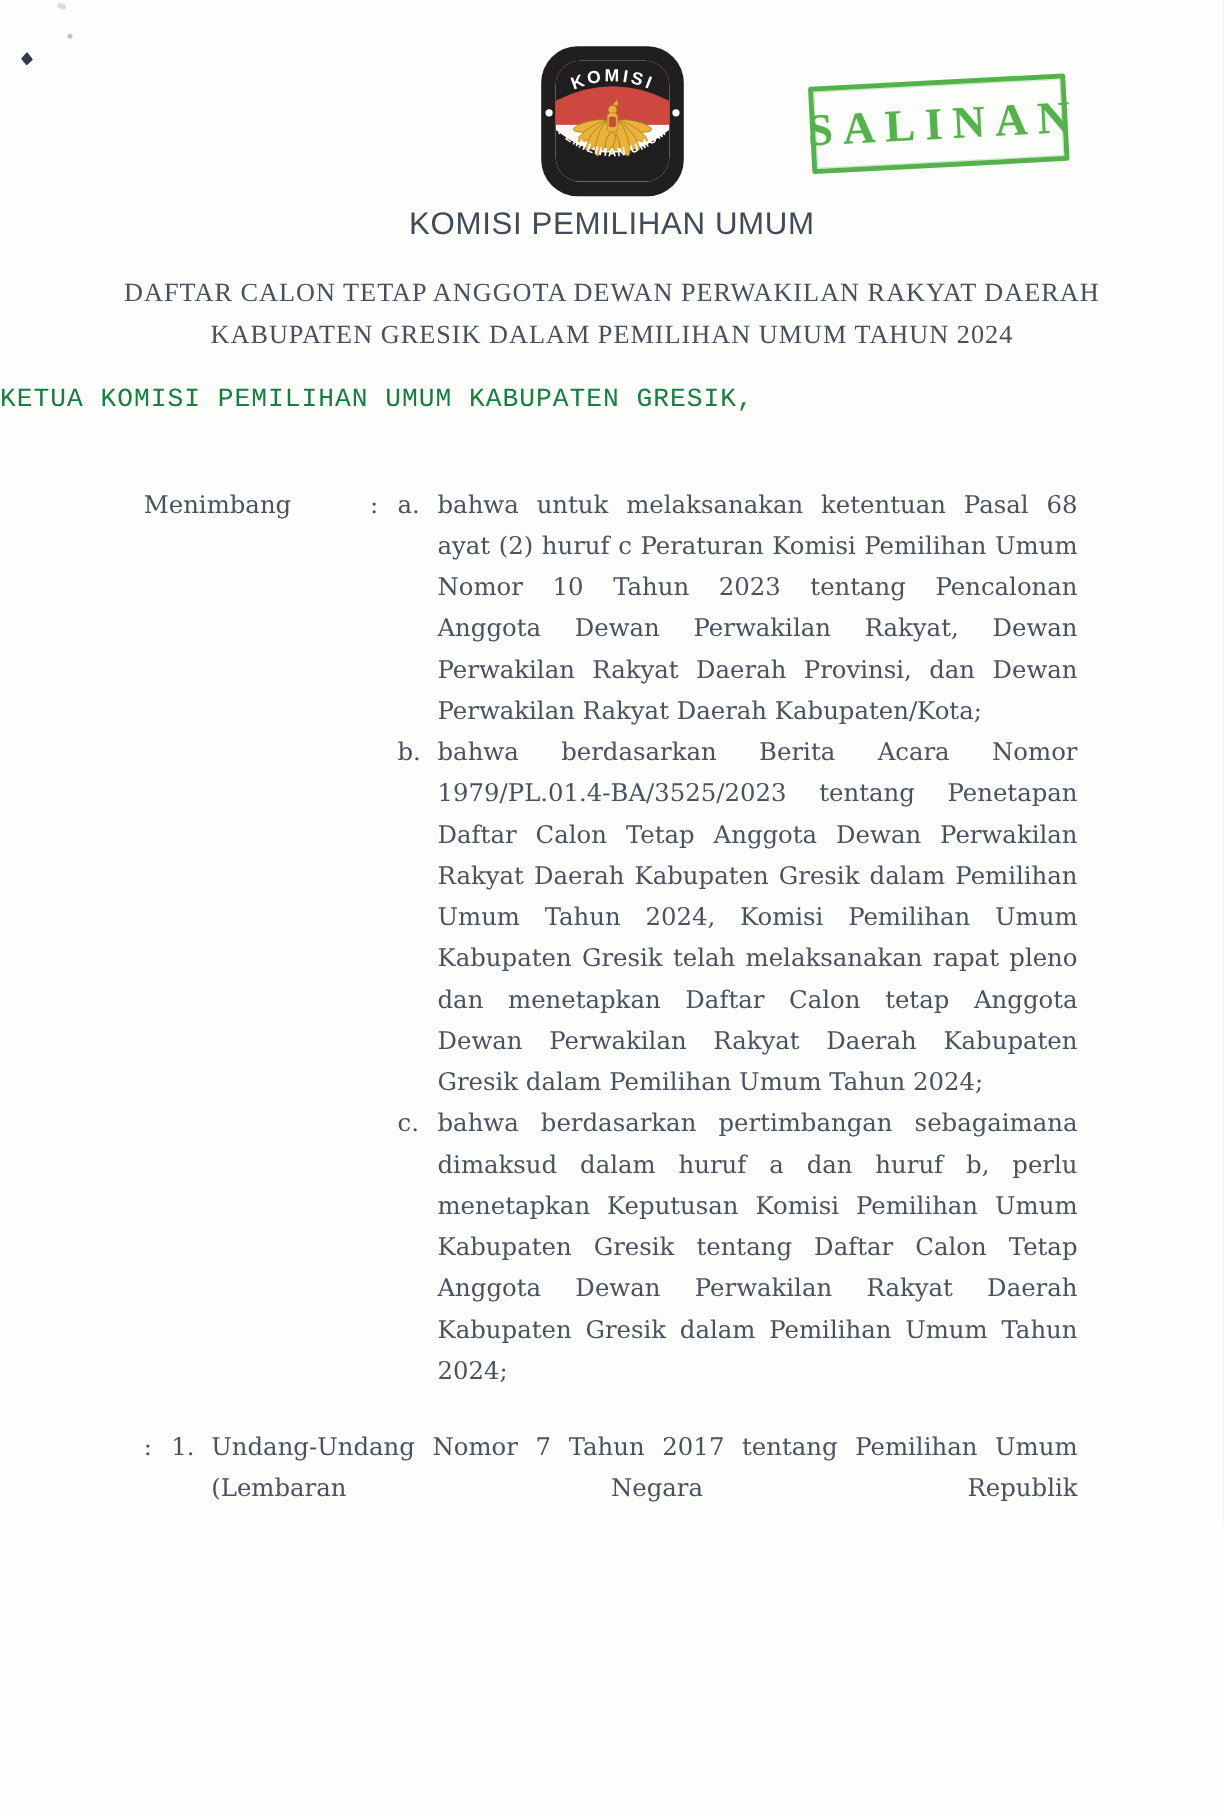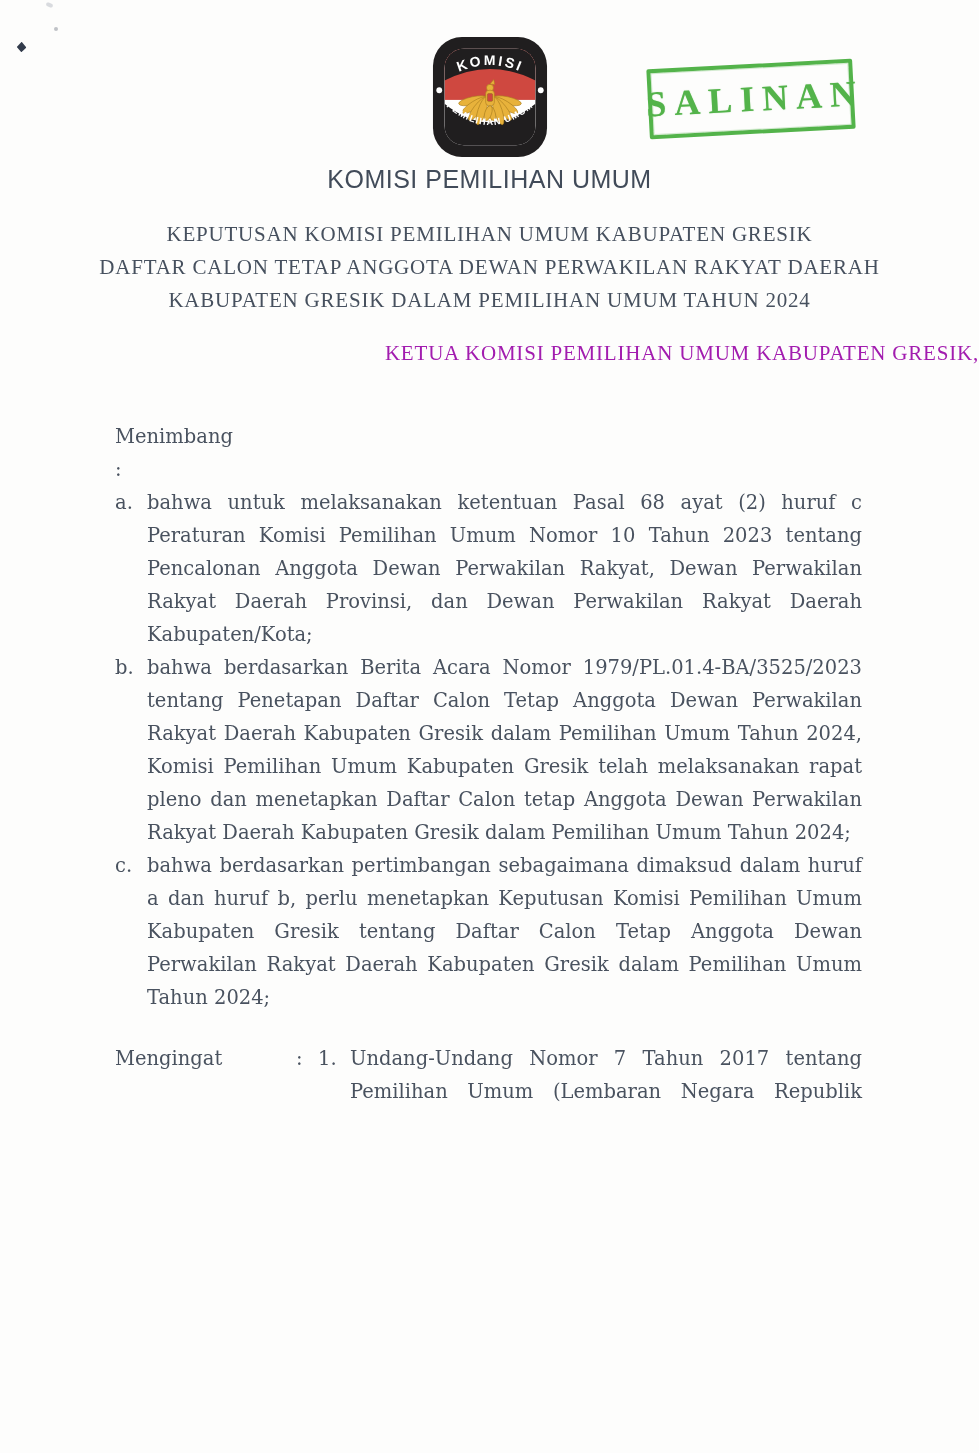--- a/index.html
+++ b/index.html
@@ -71,37 +71,37 @@
     text-align: center;
     font-family: "Liberation Serif", serif;
     font-size: 21px;
     line-height: 33px;
     letter-spacing: .8px;
     color: #46505e;
   }
 
   .salutation {
     margin-top: 20px;
-    text-align: right;
-    font-family: Liberation Serif, serif;
+    text-align: left;
+    font-family: Liberation Mono, monospace;
     font-size: 21px;
     line-height: 33px;
     letter-spacing: .8px;
-    color: #a21caf;
+    color: #15803d;
   }
 
   
   .clause {
     display: flex;
     align-items: flex-start;
     margin: 0 117px 0 115px;
     font-size: 19.5px;
     line-height: 33px;
   }
-  .clause.menimbang { margin-top: 50px; flex-direction: column; }
+  .clause.menimbang { margin-top: 50px; }
   .clause.mengingat { margin-top: 28px; }
   .clause-label { width: 181px; flex: none; }
   .clause-colon { width: 22px; flex: none; }
   .clause-items { flex: 1; min-width: 0; }
   .clause-item { display: flex; align-items: flex-start; }
   .item-marker { width: 32px; flex: none; }
   .item-text {
     flex: 1; margin: 0;
     text-align: justify;
     text-justify: inter-word;
@@ -177,21 +177,20 @@
       </text>
 
       <circle cx="7.5" cy="56" r="3" fill="#ffffff"></circle>
       <circle cx="112.5" cy="56" r="3" fill="#ffffff"></circle>
     </svg>
 
     <div class="inst inst-1">KOMISI PEMILIHAN UMUM</div>
   </div>
 
   <div class="title-block">
-    <div>KEPUTUSAN KOMISI PEMILIHAN UMUM KABUPATEN GRESIK</div>
     <div>DAFTAR CALON TETAP ANGGOTA DEWAN PERWAKILAN RAKYAT DAERAH</div>
     <div>KABUPATEN GRESIK DALAM PEMILIHAN UMUM TAHUN 2024</div>
   </div>
 
   <div class="salutation">KETUA KOMISI PEMILIHAN UMUM KABUPATEN GRESIK,</div>
 
   <section class="clause menimbang">
     <div class="clause-label">Menimbang</div>
     <div class="clause-colon">:</div>
     <div class="clause-items">
@@ -204,21 +203,20 @@
         <p class="item-text">bahwa berdasarkan Berita Acara Nomor 1979/PL.01.4-BA/3525/2023 tentang Penetapan Daftar Calon Tetap Anggota Dewan Perwakilan Rakyat Daerah Kabupaten Gresik dalam Pemilihan Umum Tahun 2024, Komisi Pemilihan Umum Kabupaten Gresik telah melaksanakan rapat pleno dan menetapkan Daftar Calon tetap Anggota Dewan Perwakilan Rakyat Daerah Kabupaten Gresik dalam Pemilihan Umum Tahun 2024;</p>
       </div>
       <div class="clause-item">
         <span class="item-marker">c.</span>
         <p class="item-text">bahwa berdasarkan pertimbangan sebagaimana dimaksud dalam huruf a dan huruf b, perlu menetapkan Keputusan Komisi Pemilihan Umum Kabupaten Gresik tentang Daftar Calon Tetap Anggota Dewan Perwakilan Rakyat Daerah Kabupaten Gresik dalam Pemilihan Umum Tahun 2024;</p>
       </div>
     </div>
   </section>
 
   <section class="clause mengingat">
-    <div class="clause-label">Mengingat</div>
     <div class="clause-colon">:</div>
     <div class="clause-items">
       <div class="clause-item">
         <span class="item-marker">1.</span>
         <p class="item-text justify-last">Undang-Undang Nomor 7 Tahun 2017 tentang Pemilihan Umum (Lembaran Negara Republik</p>
       </div>
     </div>
   </section>
 
 </div>

